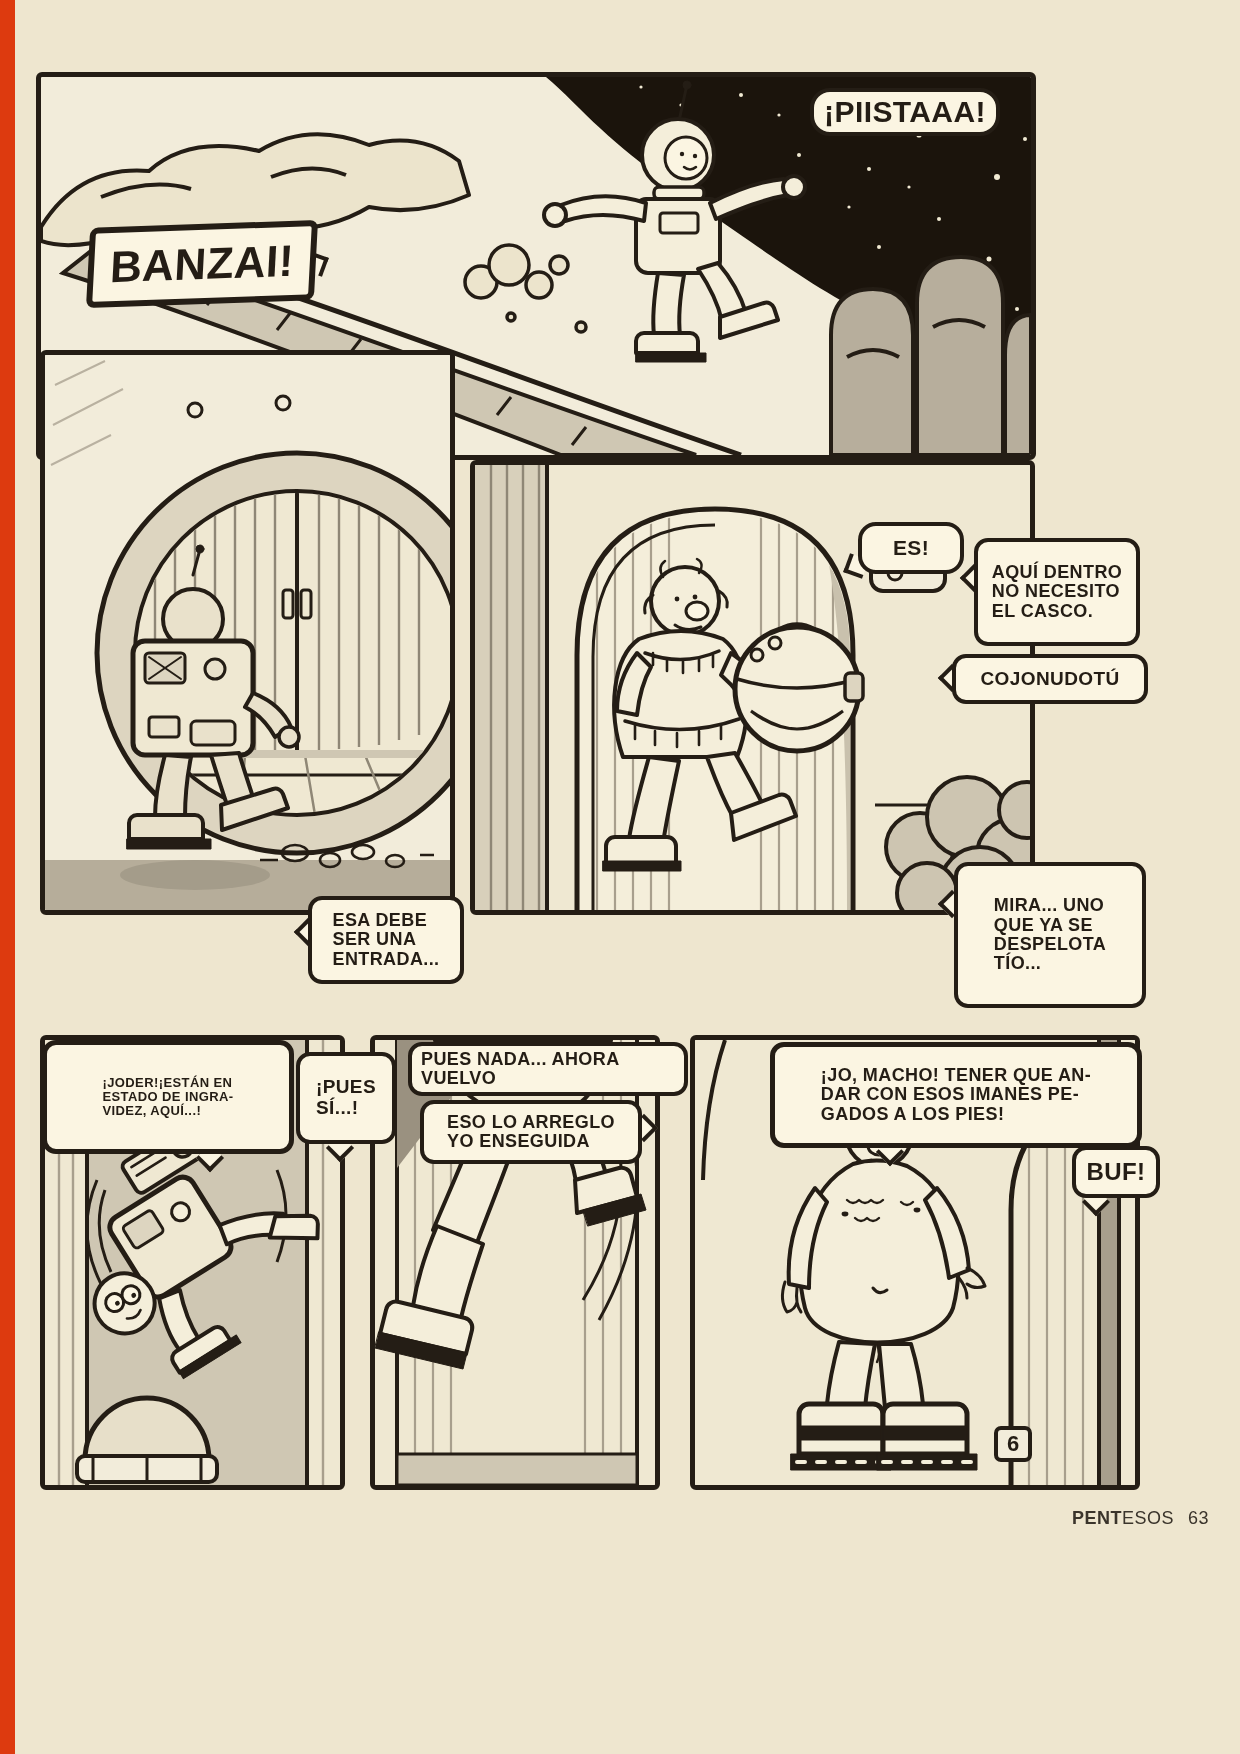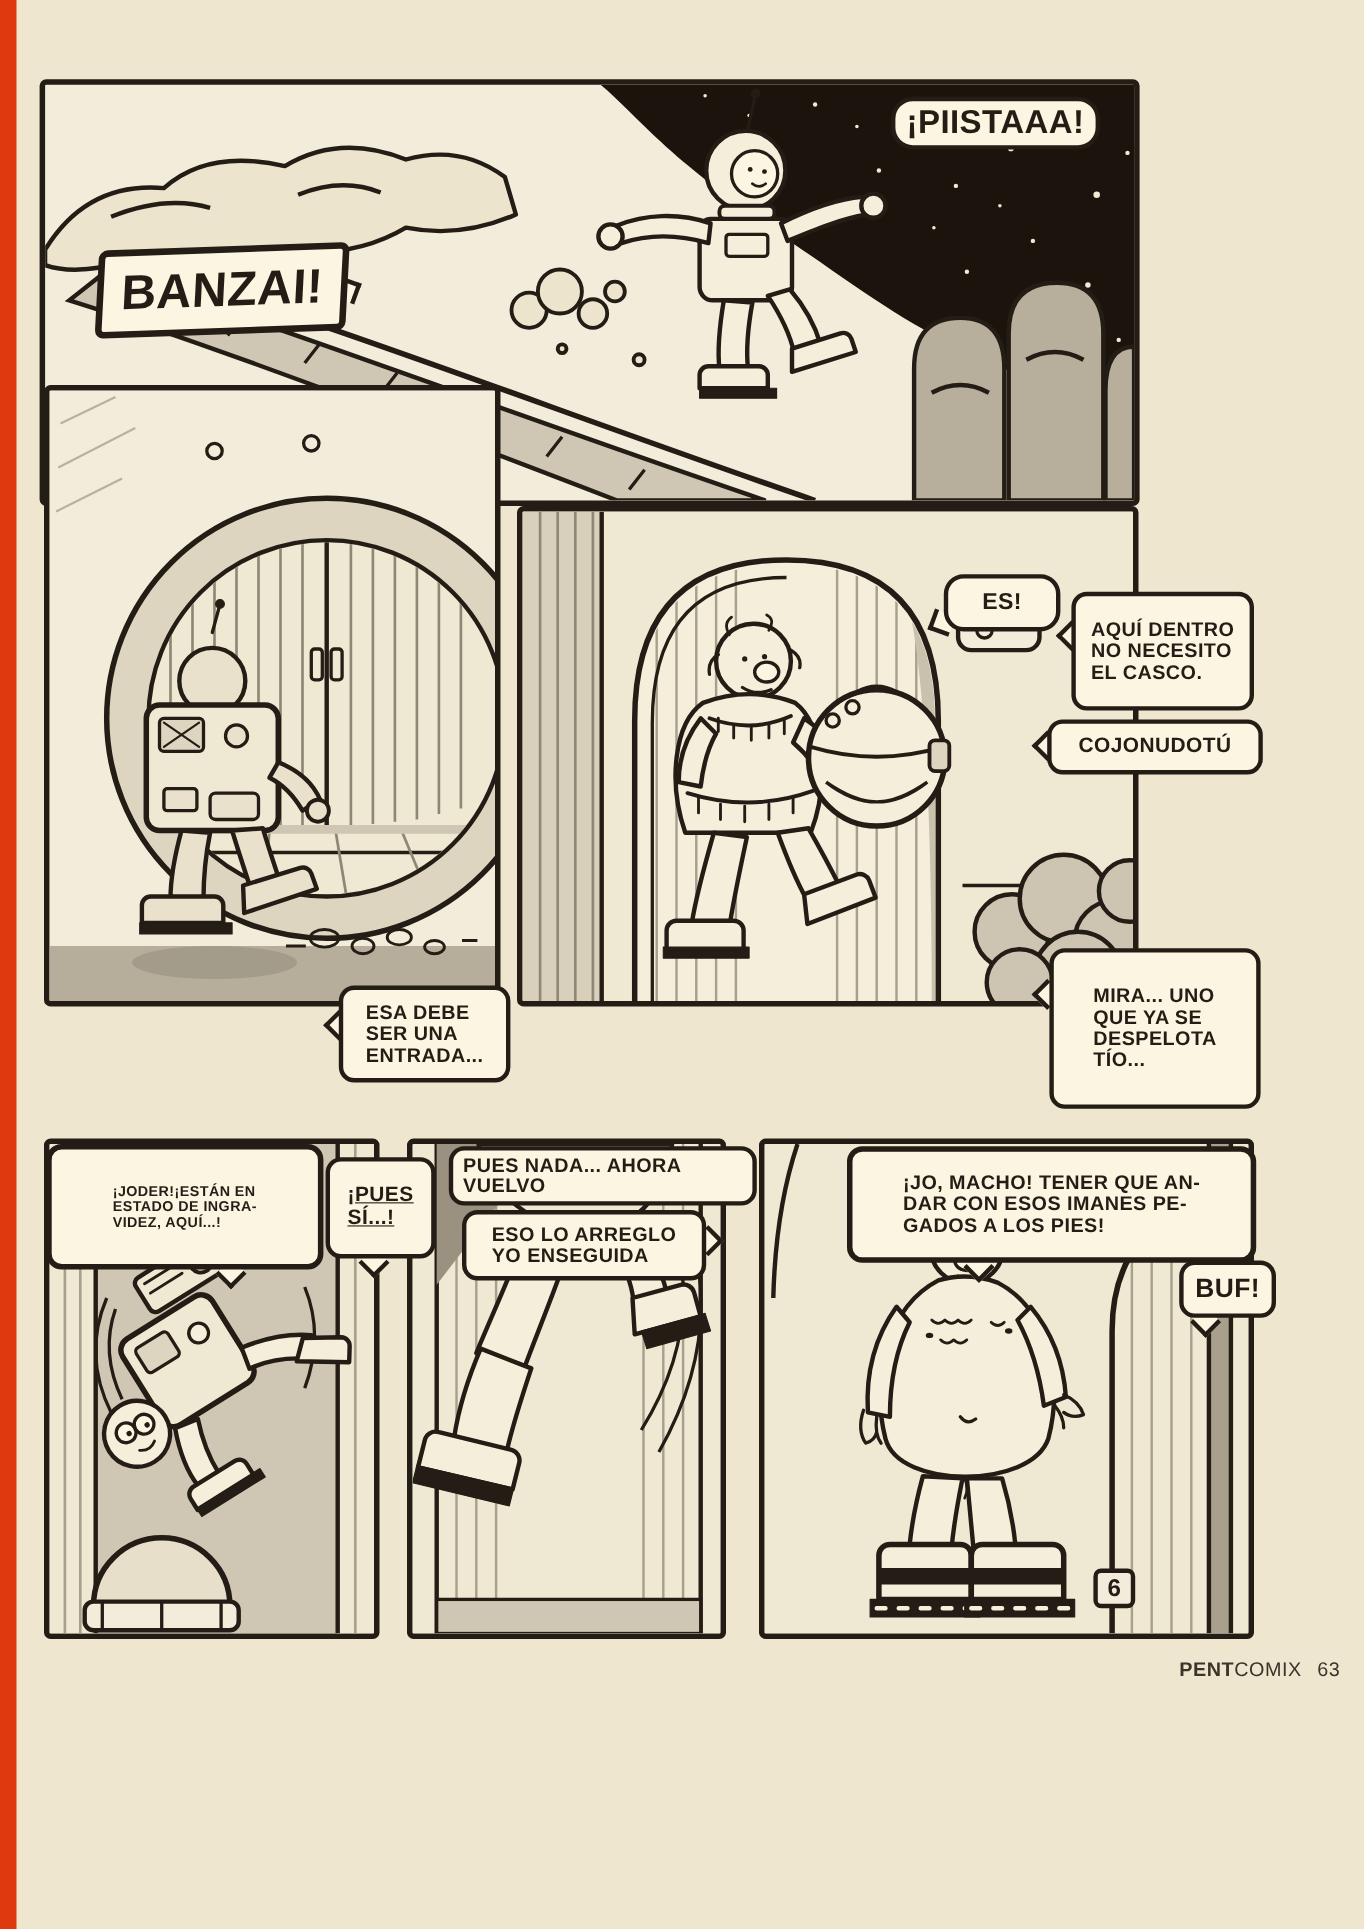--- a/index.html
+++ b/index.html
@@ -352,21 +352,21 @@
       </g>
     </svg>
   </div>
 
   <div class="bubble" style="left:42px;top:1040px;width:252px;height:114px;font-size:13px;border-width:5px;">
     <span class="btext">¡JODER!¡ESTÁN EN
 ESTADO DE INGRA-
 VIDEZ, AQUÍ...!</span>
   </div>
   <span class="tail" style="left:200px;top:1148px;transform:rotate(-45deg);"></span>
-  <div class="bubble" style="left:296px;top:1052px;width:100px;height:92px;font-size:19px;justify-content:center;text-decoration:underline;">
+  <div class="bubble" style="left:296px;top:1052px;width:100px;height:92px;font-size:19px;justify-content:center;">
     <span class="btext">¡PUES
 SÍ...!</span>
   </div>
   <span class="tail" style="left:330px;top:1138px;transform:rotate(-45deg);"></span>
 
   <div class="panel" style="left:370px;top:1035px;width:290px;height:455px;">
     <svg width="280" height="445" viewBox="0 0 280 445">
       <rect x="0" y="0" width="280" height="445" fill="#efe8d2"></rect>
       <g stroke="#a89f8d" stroke-width="2.2">
         <line x1="40" y1="0" x2="40" y2="445"></line>
@@ -468,15 +468,15 @@
   <div class="bubble" style="left:1072px;top:1146px;width:88px;height:52px;font-size:24px;justify-content:center;">
     <span class="btext">BUF!</span>
   </div>
   <span class="tail" style="left:1086px;top:1192px;transform:rotate(-45deg);"></span>
 
   <div class="badge" style="left:994px;top:1426px;">
     <span>6</span>
   </div>
 
   <div class="footer">
-    <b>PENT</b><span>COMIX</span><span class="pg">63</span>
+    <b>PENT</b><span>ESOS</span><span class="pg">63</span>
   </div>
 </div>
 
 </body></html>

